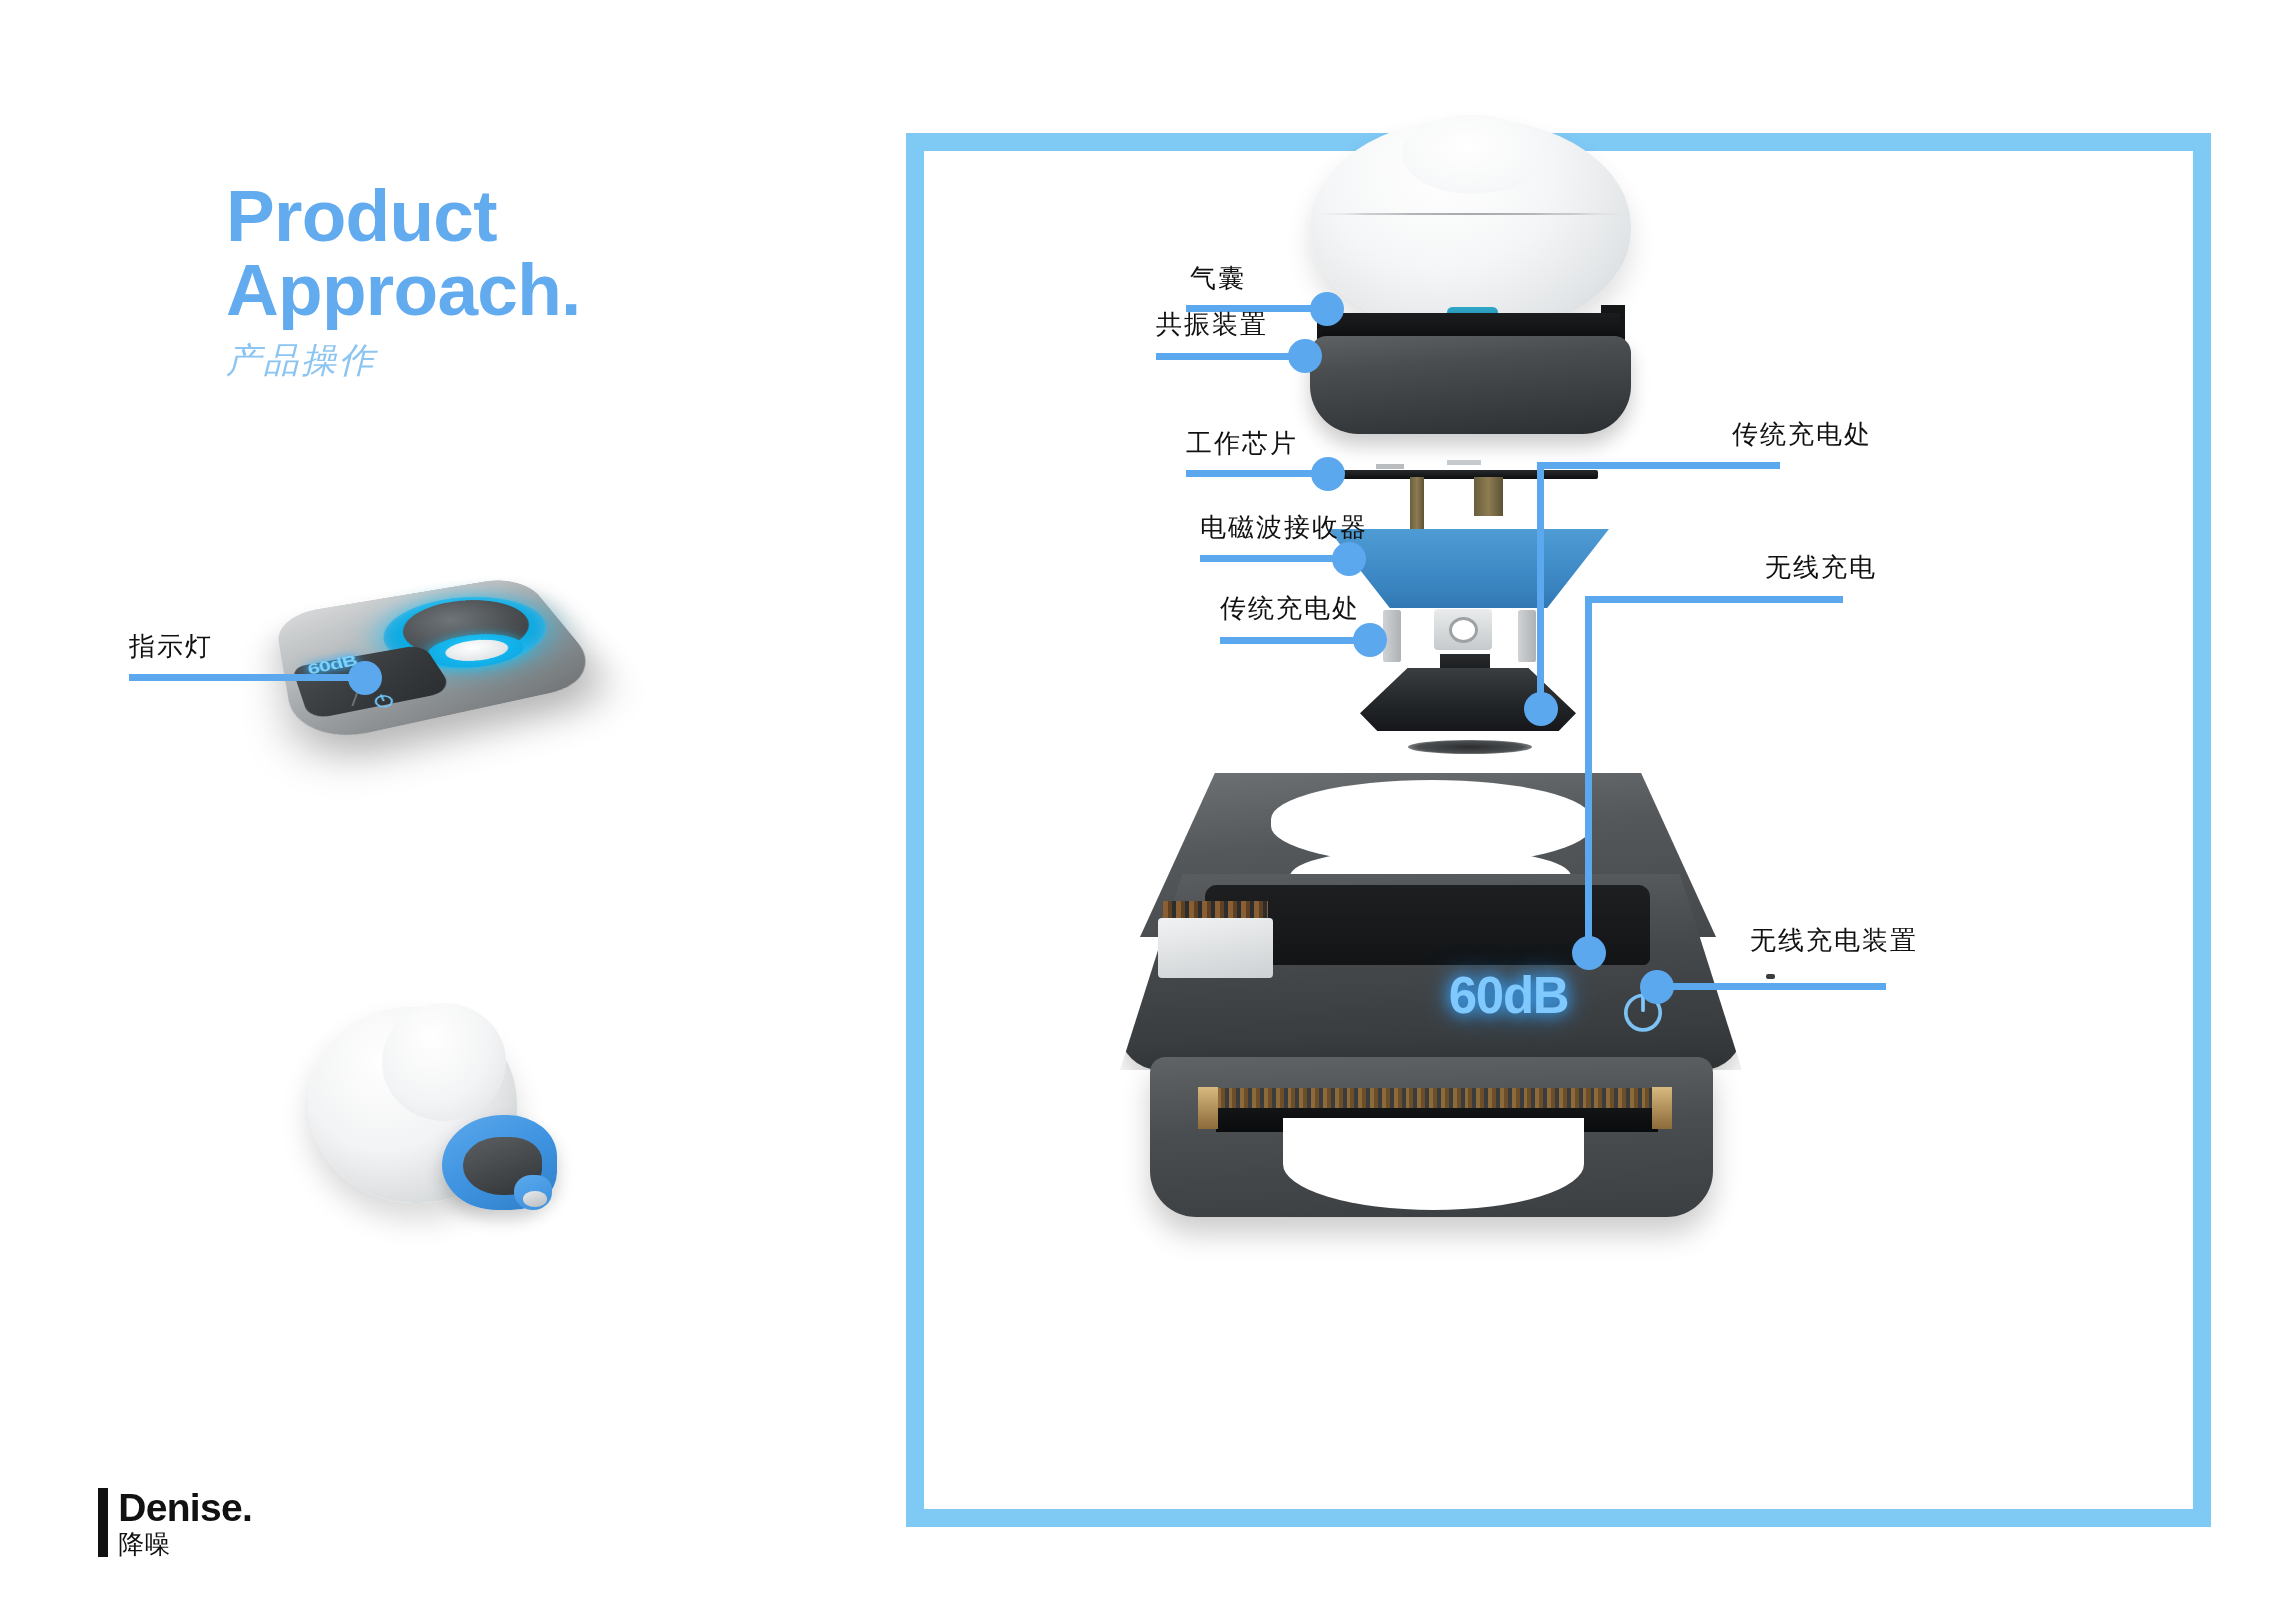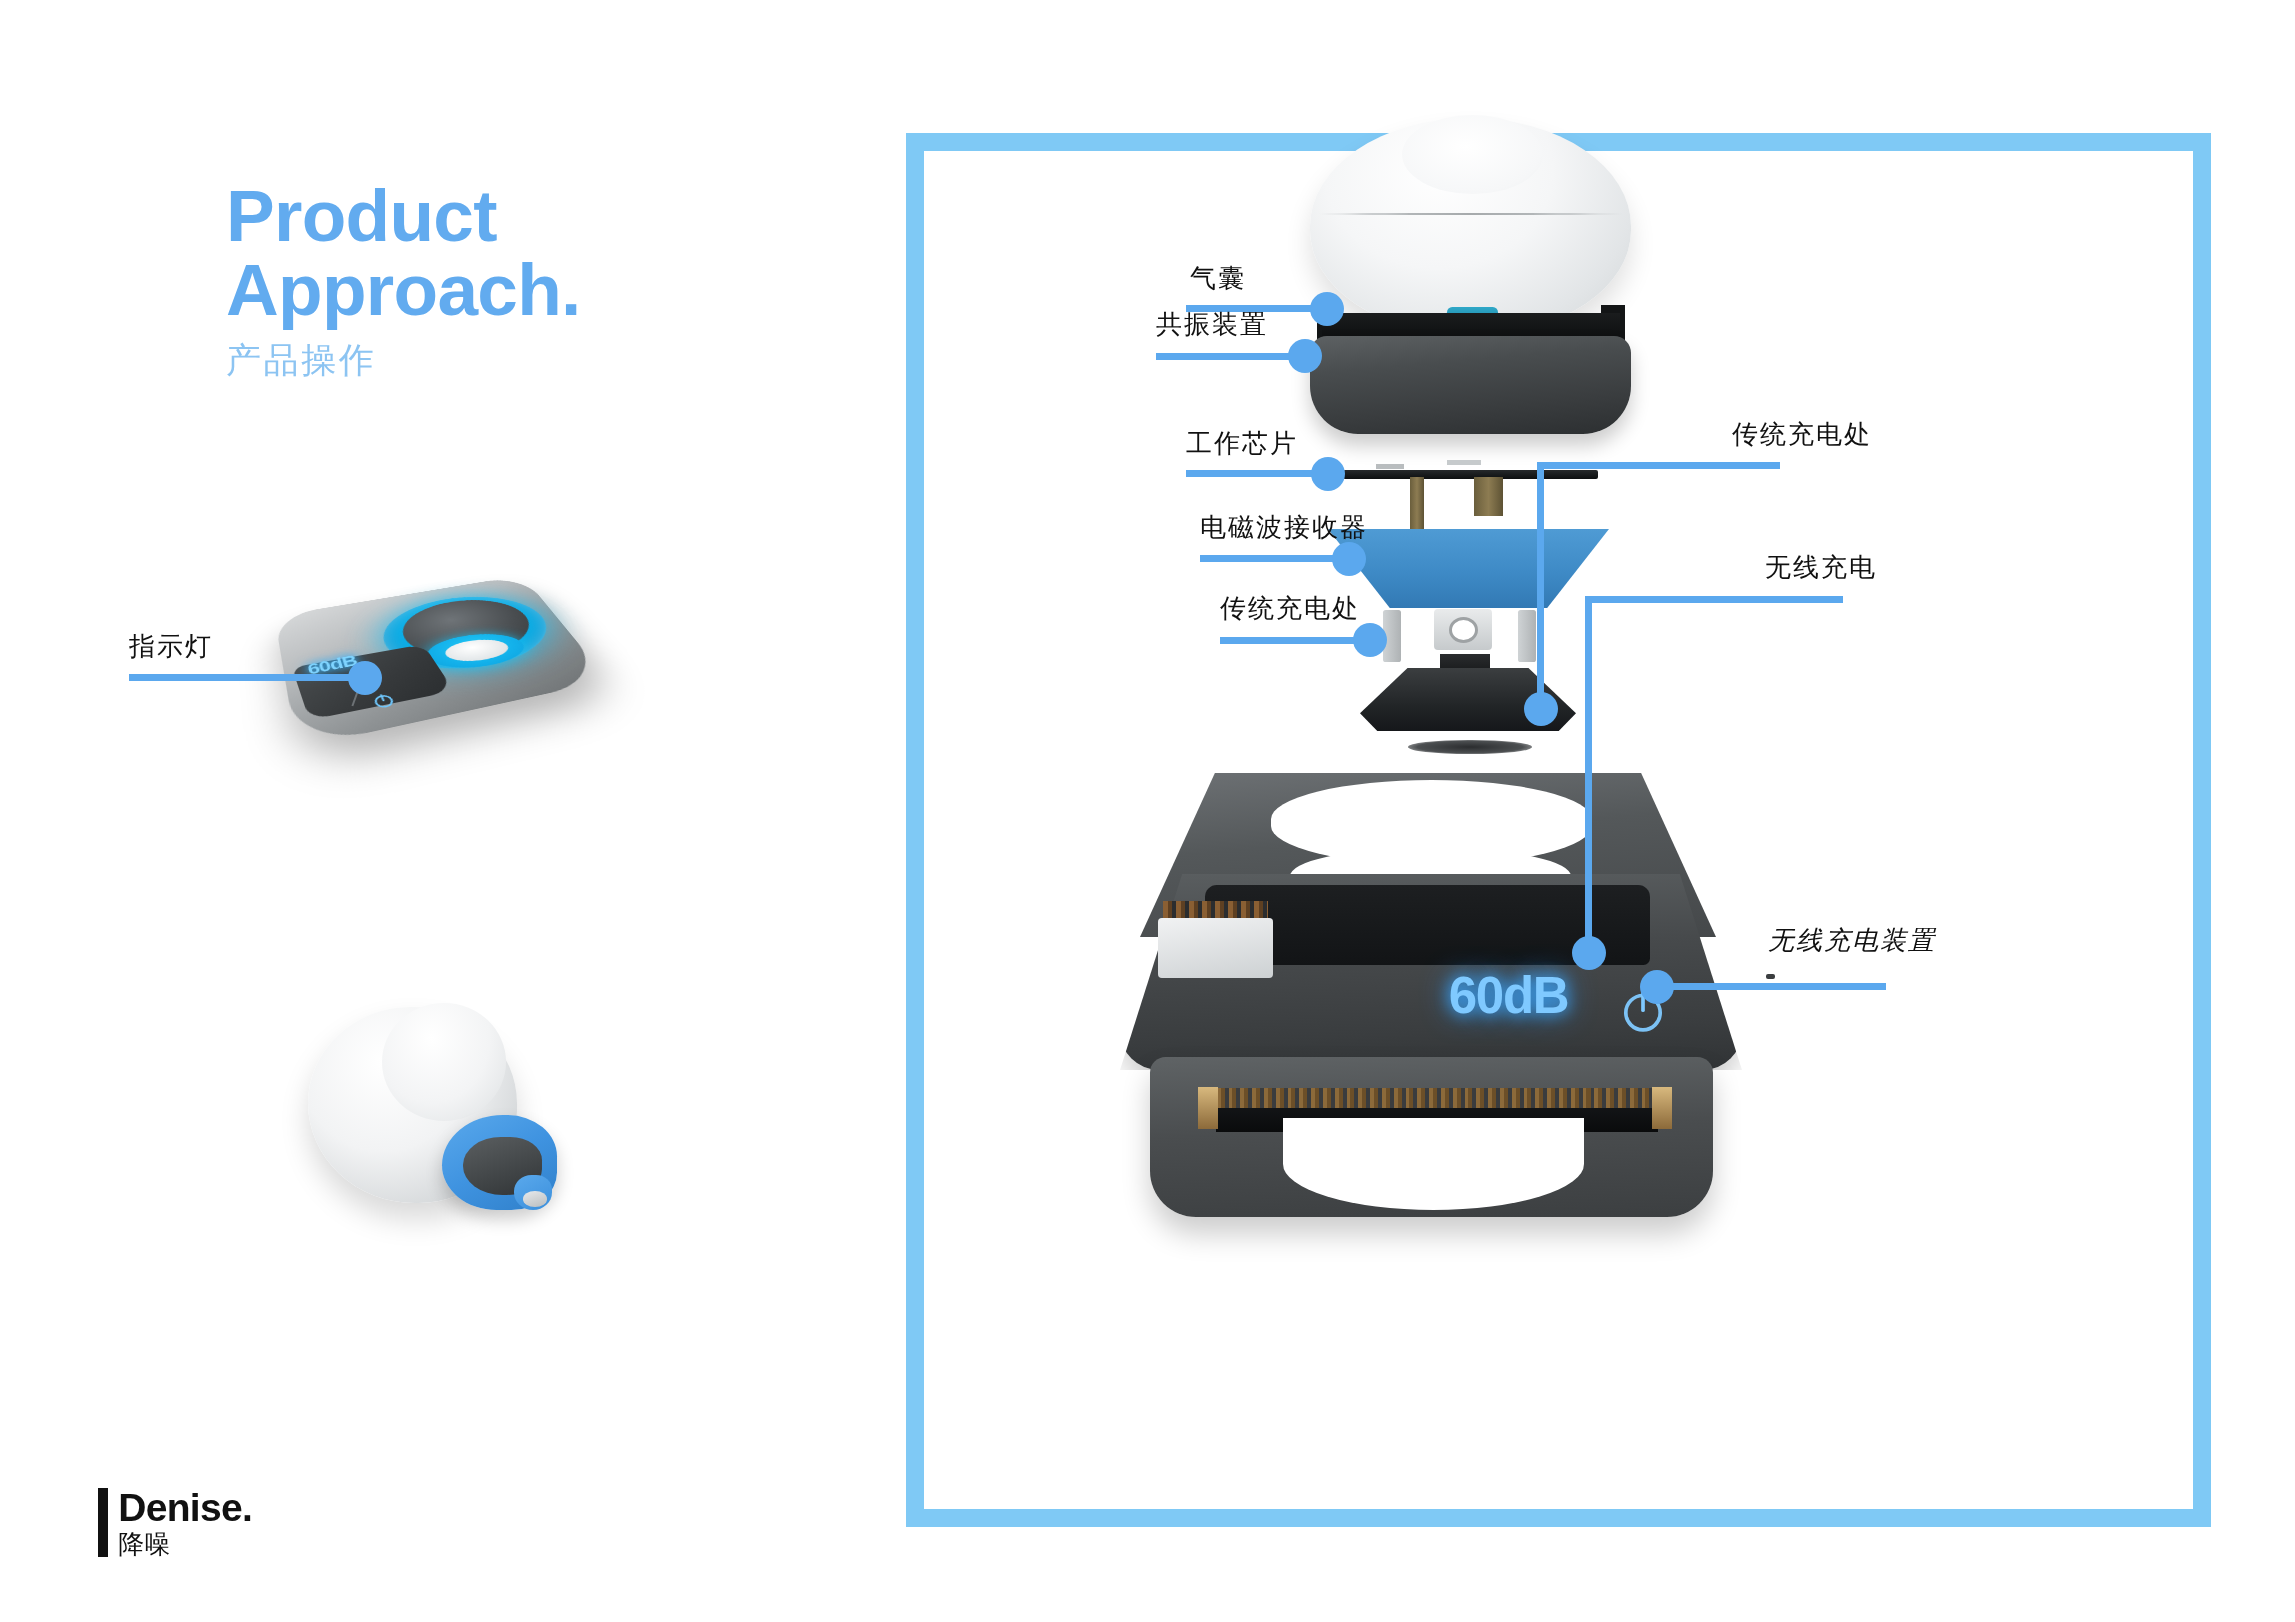--- a/index.html
+++ b/index.html
@@ -8,21 +8,21 @@
 
   .page { position:relative; width:2295px; height:1623px; background:#fff;margin-top:12px; }
 
   
   .left-col { position:absolute; left:0; top:0; width:903px; height:1623px; }
 
   .title-block { position:absolute; left:226px; top:167px; }
   .title-en { font-size:73px; font-weight:bold; color:#62ABEF;
               line-height:1.02; letter-spacing:-0.7px; }
   .title-cn { font-size:35px; color:#8CC4F2; margin-top:9.2px;
-              letter-spacing:2.6px; font-family:"DejaVu Sans", sans-serif; }
+              letter-spacing:2.6px; font-family:"DejaVu Sans", sans-serif;font-style:italic; }
 
   .para { position:absolute; font-size:28px; color:#1b1b1b; line-height:1.5;
           font-family:"DejaVu Serif", serif; font-weight:bold;
           letter-spacing:0.7px; white-space:pre-line; }
   .para-1 { left:226px; top:830px; width:654px; }
   .para-2 { left:226px; top:1260px; width:654px; }
 
   
   .render-base { position:absolute; left:260px; top:497px; width:347px; height:281px; }
   .base-body {
@@ -436,20 +436,20 @@
     </div>
 
     <div class="callout">
       <div class="co-label" style="left:841px; top:399px;">无线充电</div>
       <div class="co-line" style="left:661px; top:445px; width:258px;"></div>
       <div class="co-vline" style="left:661px; top:445px; height:353px;"></div>
       <div class="co-dot" style="left:648px; top:785px;"></div>
     </div>
 
     <div class="callout">
-      <div class="co-label" style="left:844px; top:772px;font-style:italic;">无线充电装置</div>
+      <div class="co-label" style="left:826px; top:772px;">无线充电装置</div>
       <div class="co-dot" style="left:716px; top:819px;"></div>
       <div class="co-line" style="left:746px; top:832px; width:216px;"></div>
     </div>
 
   </div>
 </div>
 
 
 </body></html>

